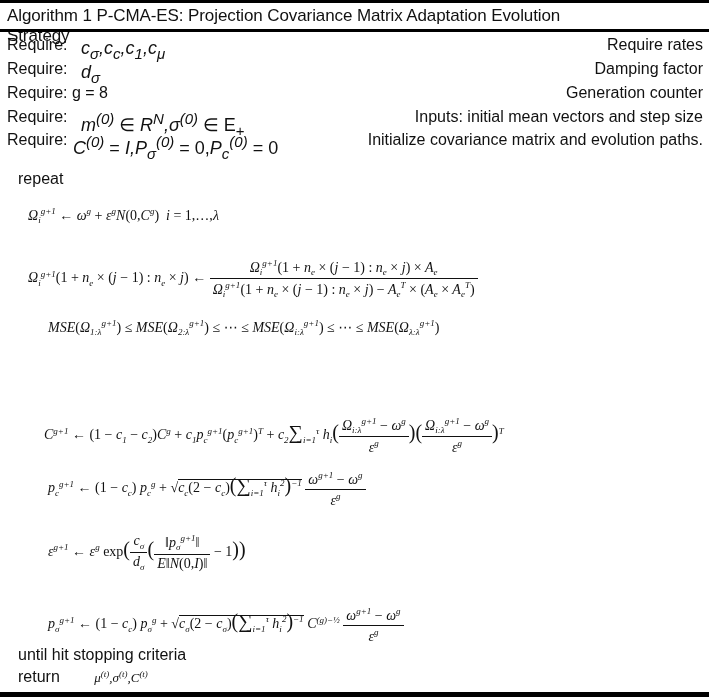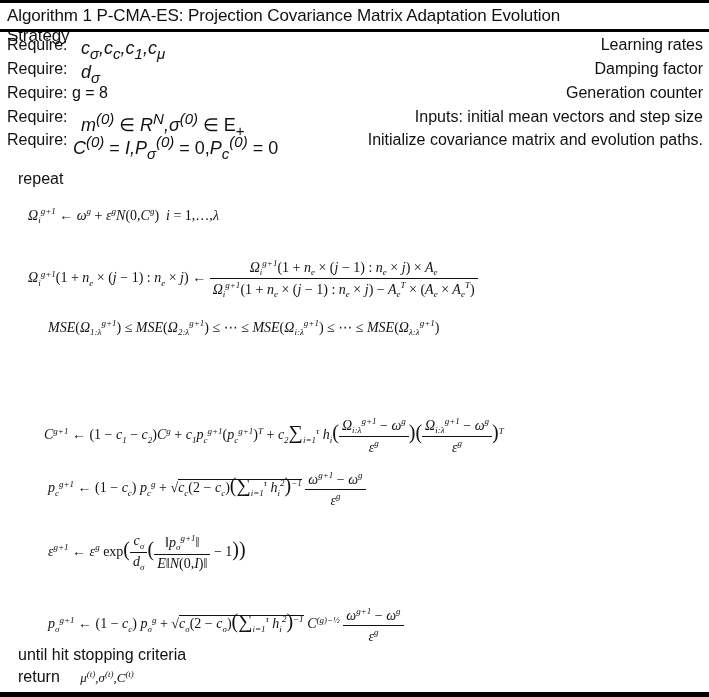--- a/index.html
+++ b/index.html
@@ -27,21 +27,21 @@
 <body>
 
 <div class="algo">
   <div class="rule-top"></div>
   <div class="title">Algorithm 1 P-CMA-ES: Projection Covariance Matrix Adaptation Evolution Strategy</div>
   <div class="rule-mid"></div>
 
   <div class="req" style="top:36px">
     <span class="kw">Require:</span>
     <span class="math" style="left:74px">c<sub>σ</sub>,c<sub>c</sub>,c<sub>1</sub>,c<sub>μ</sub></span>
-    <span class="comment">Learning rates</span>
+    <span class="comment">Require rates</span>
   </div>
   <div class="req" style="top:60px">
     <span class="kw">Require:</span>
     <span class="math" style="left:74px">d<sub>σ</sub></span>
     <span class="comment">Damping factor</span>
   </div>
   <div class="req" style="top:84px">
     <span class="kw">Require: g = 8</span>
     <span class="comment">Generation counter</span>
   </div>
@@ -89,17 +89,17 @@
   </div>
 
   <div class="eq" style="left:48px; top:606px">
     p<sub>σ</sub><sup>g+1</sup> <span class="up">← (1 −</span> c<sub>c</sub><span class="up">)</span> p<sub>σ</sub><sup>g</sup> <span class="up">+ √</span><span style="border-top:1px solid #111">c<sub>σ</sub><span class="up">(2 −</span> c<sub>σ</sub><span class="up">)</span><span class="big">(</span><span class="big">∑</span><sub>i=1</sub><sup>τ</sup> h<sub>i</sub><sup>2</sup><span class="big">)</span><sup>−1</sup></span>
     C<sup>(g)−½</sup> <span class="frac"><span class="num">ω<sup>g+1</sup> <span class="up">−</span> ω<sup>g</sup></span><span class="den">ε<sup>g</sup></span></span>
   </div>
 
   <div class="kwline" style="top:646px">until hit stopping criteria</div>
   <div class="kwline" style="top:668px">
     <span>return</span>
-    <span class="eq" style="position:static; margin-left:16px; font-size:13px">μ<sup>(t)</sup>,σ<sup>(t)</sup>,C<sup>(t)</sup></span>
+    <span class="eq" style="position:static; margin-left:30px; font-size:13px">μ<sup>(t)</sup>,σ<sup>(t)</sup>,C<sup>(t)</sup></span>
   </div>
 
   <div class="rule-bot"></div>
 </div>
 
 </body></html>

